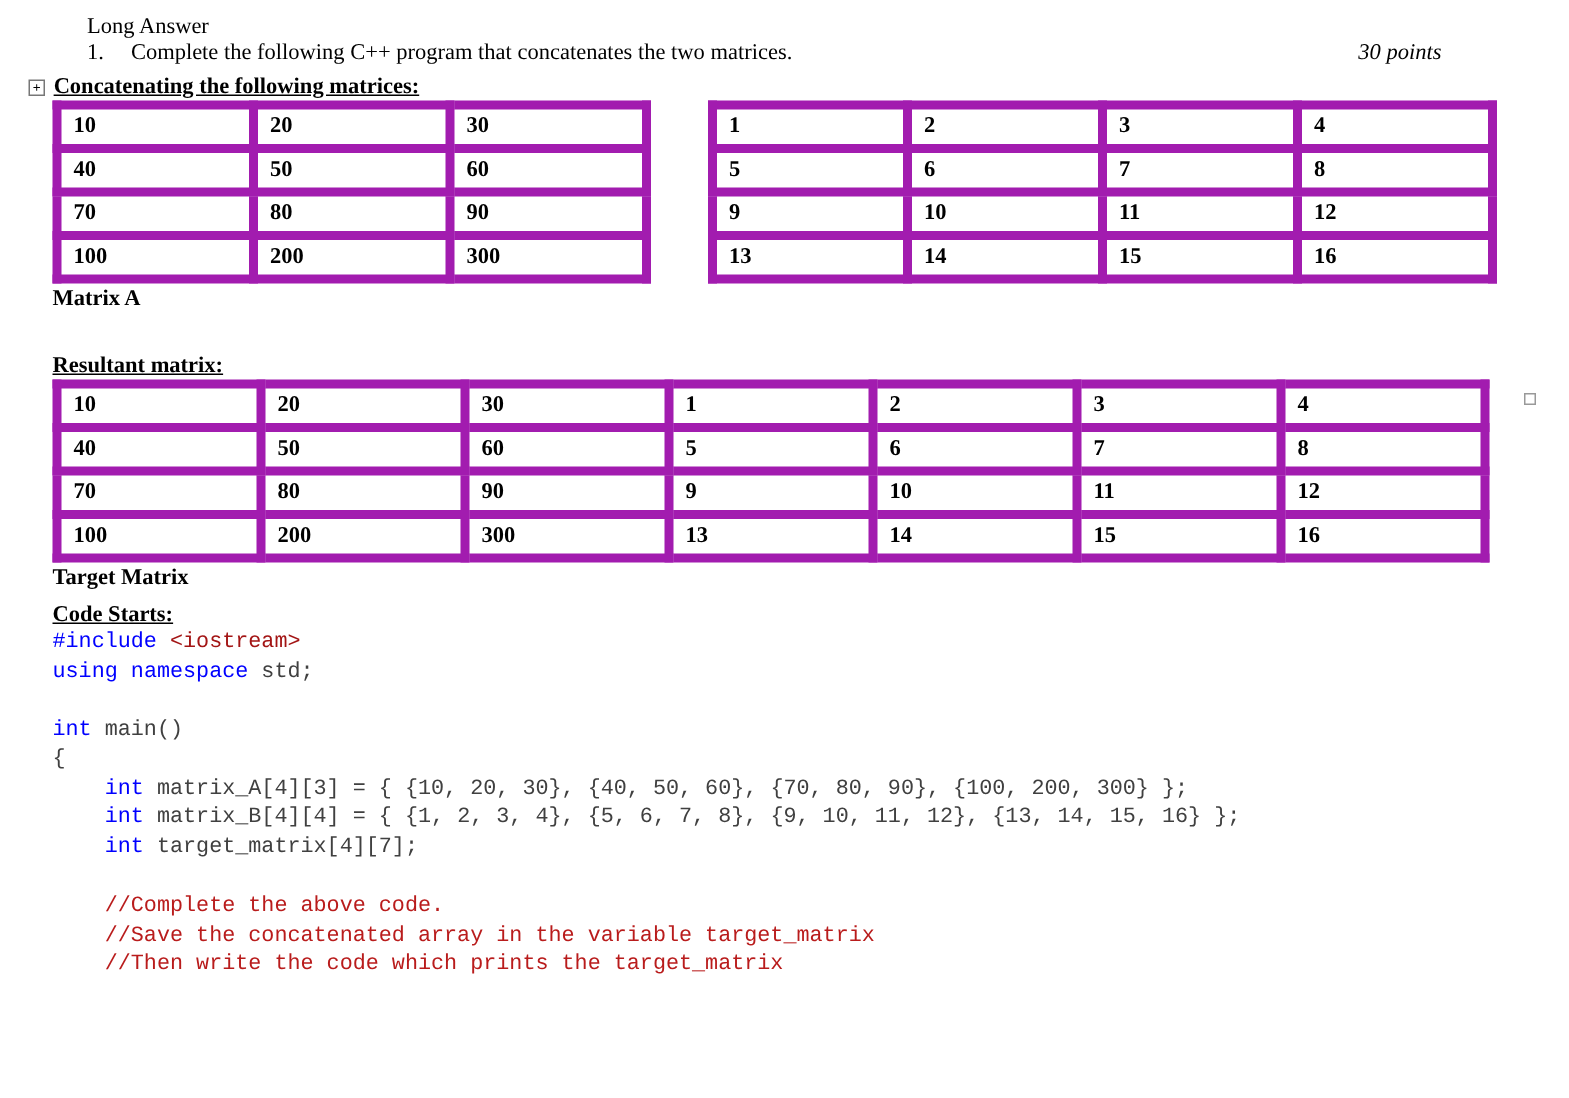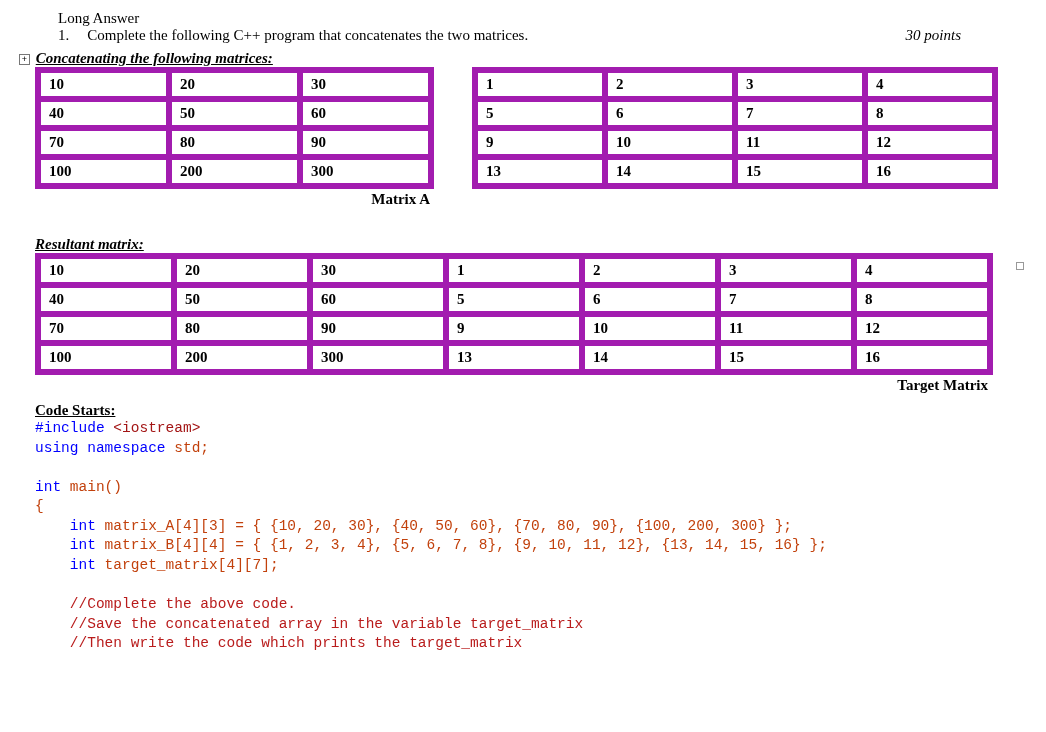--- a/index.html
+++ b/index.html
@@ -22,21 +22,20 @@
     display: flex;
     gap: 18px;
     align-items: baseline;
   }
   .points {
     font-style: italic;
     padding-right: 60px;
   }
   .section-heading {
     font-weight: bold;
-    font-style: italic;
     text-decoration: underline;
     margin-top: 20px;
   }
   .expand-icon {
     display: inline-block;
     width: 11px;
     height: 11px;
     border: 1px solid #777;
     font-size: 9px;
     line-height: 9px;
@@ -65,39 +64,39 @@
     vertical-align: middle;
   }
   .matA { width: 395px; }
   .matA td { width: 131px; }
   .matB { width: 520px; }
   .matB td { width: 130px; }
   .matT { width: 953px; }
   .matT td { width: 136px; }
   .caption {
     font-weight: bold;
-    text-align: right;
+    text-align: left;
     margin-top: 2px;
     margin-bottom: 8px;
   }
   .code-heading {
     font-weight: bold;
     text-decoration: underline;
     margin-top: 8px;
   }
   .code {
     font-family: Consolas, "Courier New", monospace;
     font-size: 14.5px;
     line-height: 1.35;
     white-space: pre;
   }
   .c-blue   { color: #0000ff; }
   .c-maroon { color: #a31515; }
   .c-green  { color: #b91c1c; }
-  .c-black  { color: #c2410c; }
+  .c-black  { color: #404040; }
   .little-box {
     position: absolute;
     right: 22px;
     top: 262px;
     width: 8px;
     height: 8px;
     border: 1px solid #999;
     font-size: 0;
   }
 </style>

